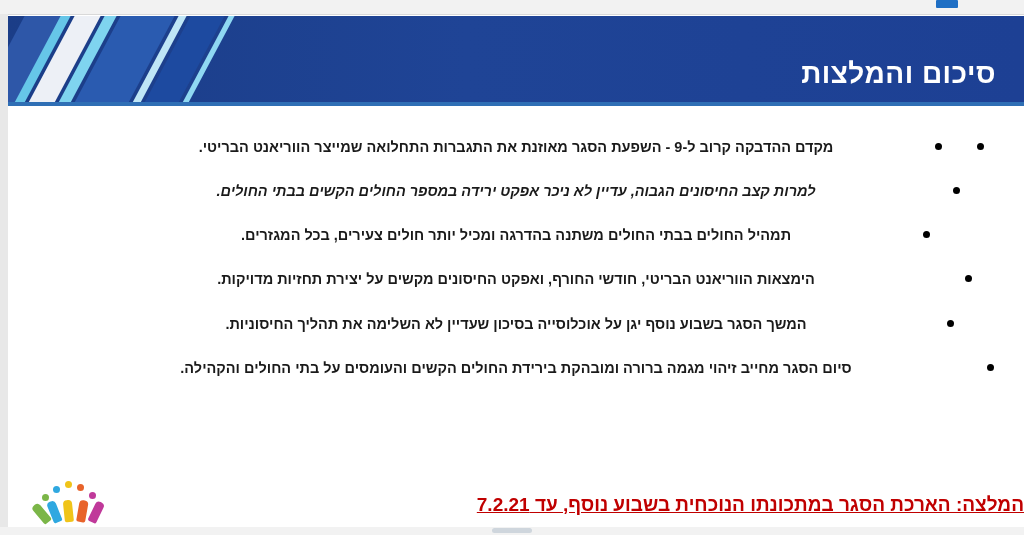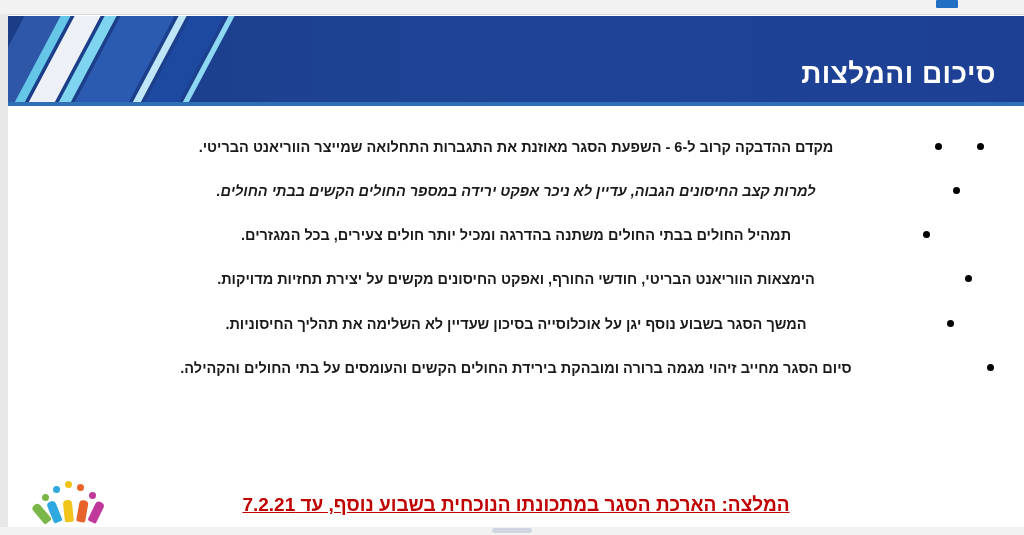--- a/index.html
+++ b/index.html
@@ -154,21 +154,20 @@
     background: #000000;
     border-radius: 50%;
   }
   .u { }
 
   .recommendation {
     position: absolute;
     top: 478px;
     left: 0;
     width: 1016px;
-    text-align: center;
     direction: rtl;
     color: #c00000;
     font-size: 19px;
     font-weight: bold;
     text-decoration: underline;
   }
 
   
   .logo {
     position: absolute;
@@ -218,21 +217,21 @@
     </div>
     <div class="header-underline"></div>
 
     <div class="content">
       <ul class="bullets">
         <li style="padding-right:60px;padding-left:60px;">
           <span class="dot" style="right:58px;"></span>
         </li>
         <li style="padding-right:18px;padding-left:18px;">
           <span class="dot" style="right:16px;"></span>
-          <span>מקדם ההדבקה קרוב ל-6 - השפעת הסגר מאוזנת את התגברות התחלואה שמייצר הווריאנט הבריטי.</span>
+          <span>מקדם ההדבקה קרוב ל-9 - השפעת הסגר מאוזנת את התגברות התחלואה שמייצר הווריאנט הבריטי.</span>
         </li>
         <li style="padding-right:42px;padding-left:42px;font-style:italic;">
           <span class="dot" style="right:40px;"></span>
           <span>למרות קצב החיסונים הגבוה, עדיין לא ניכר אפקט ירידה במספר החולים הקשים בבתי החולים.</span>
         </li>
         <li style="padding-right:72px;padding-left:72px;">
           <span class="dot" style="right:70px;"></span>
           <span>תמהיל החולים בבתי החולים משתנה בהדרגה ומכיל יותר חולים צעירים, בכל המגזרים.</span>
         </li>
         <li style="padding-right:30px;padding-left:30px;">

